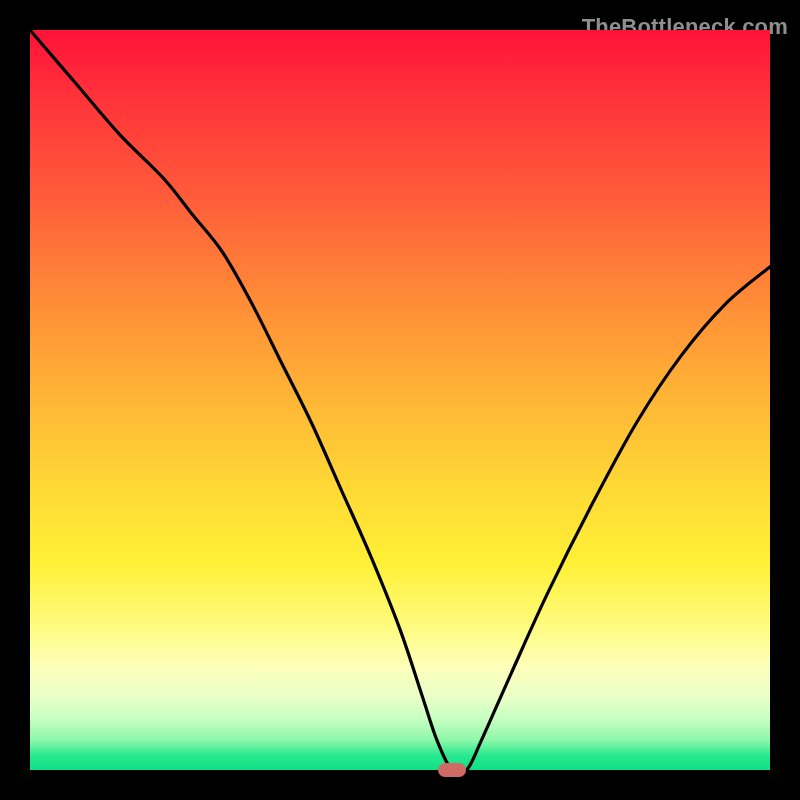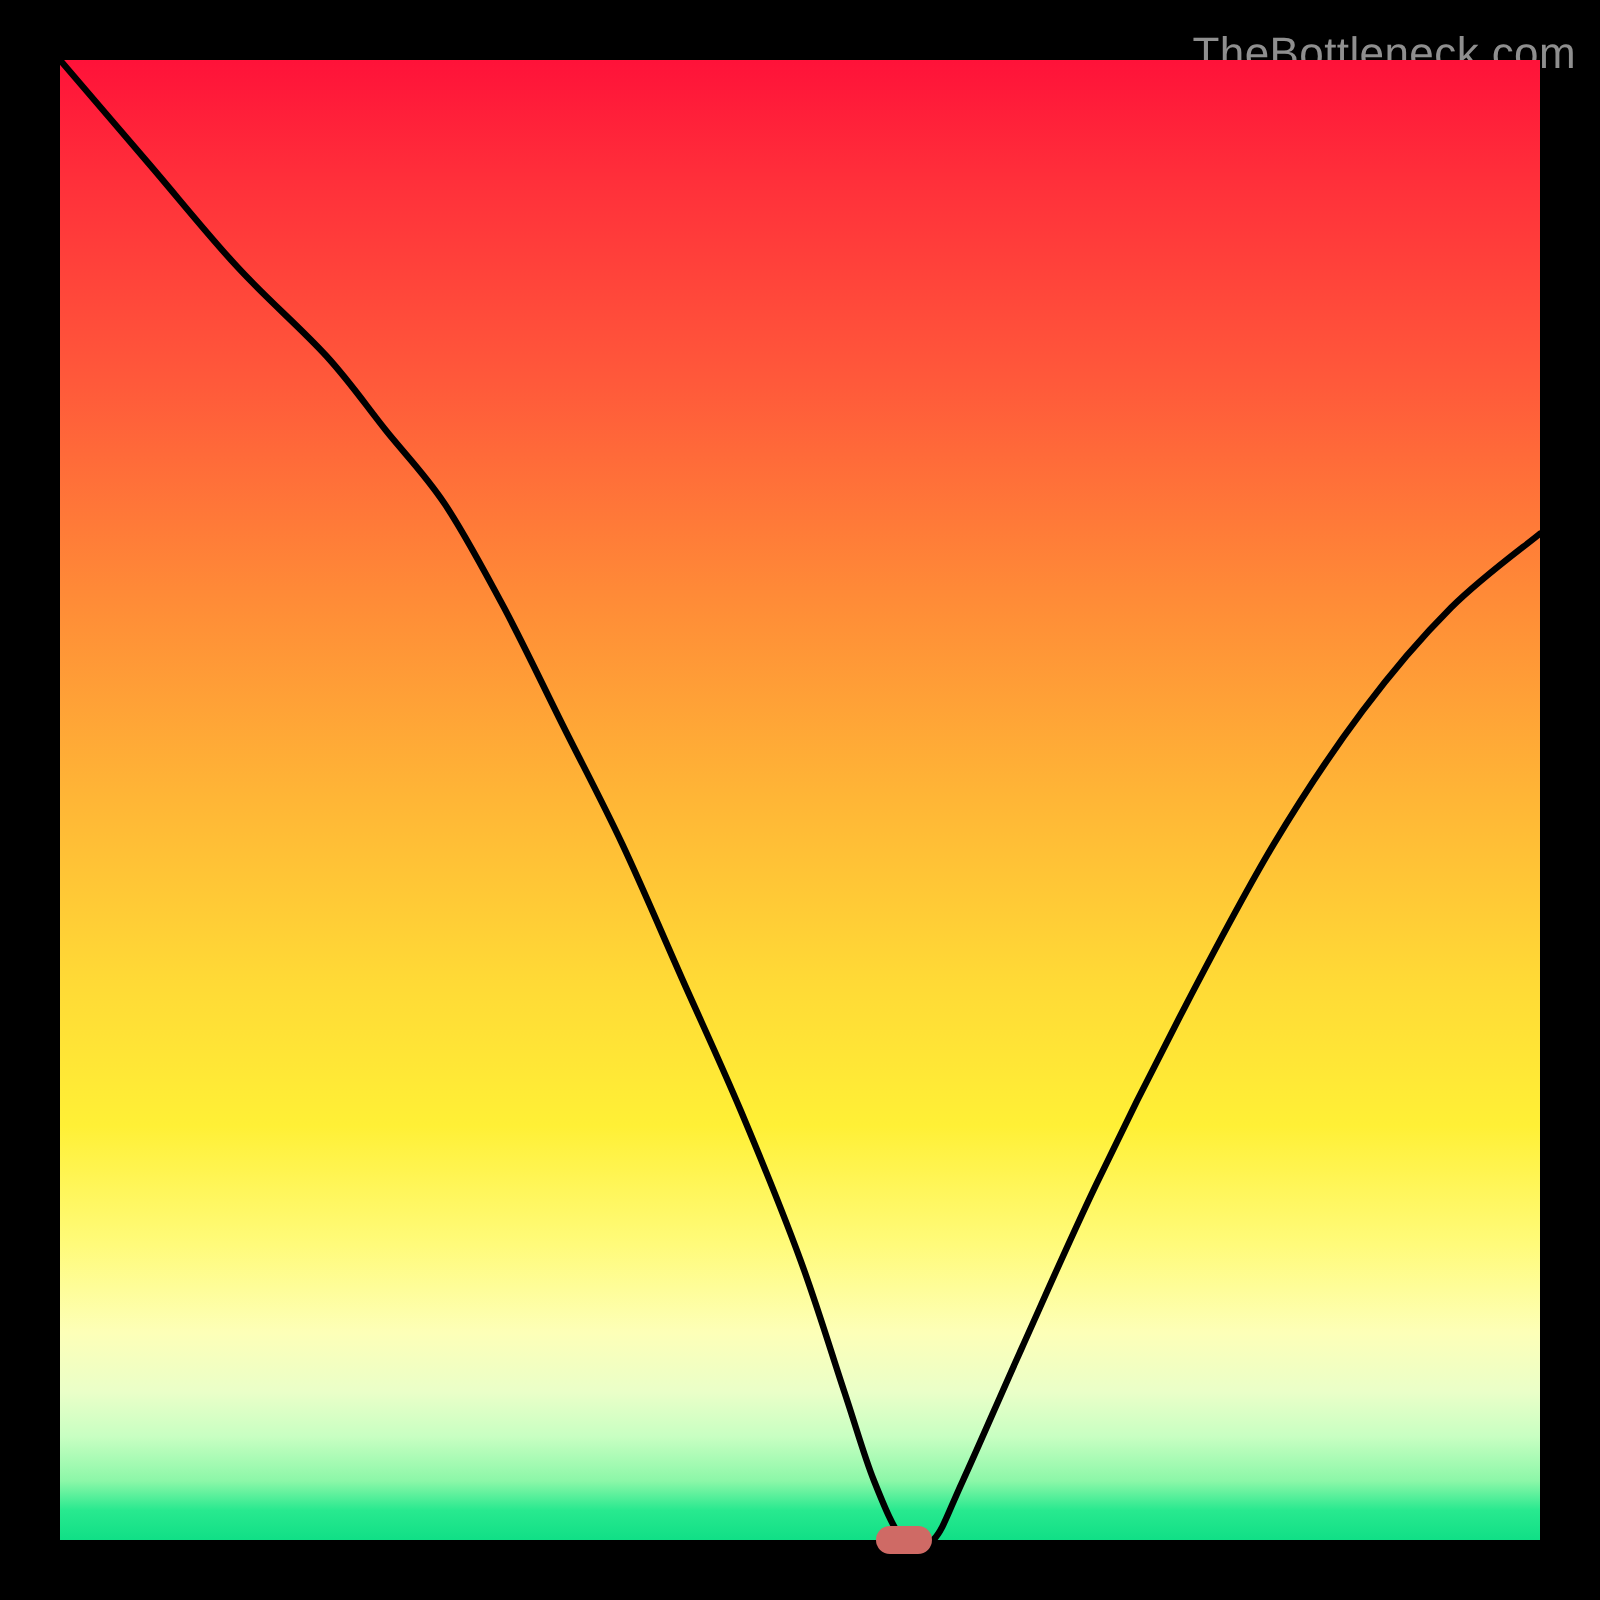--- a/index.html
+++ b/index.html
@@ -43,20 +43,21 @@
     );
   }
   .watermark {
     position: absolute;
     top: 14px;
     right: 12px;
     color: #8f8f8f;
     font-size: 22px;
     letter-spacing: 0.2px;
     user-select: none;
+    font-weight: bold;
   }
   svg.curve {
     position: absolute;
     left: 0;
     top: 0;
     width: 740px;
     height: 740px;
     overflow: visible;
   }
   .marker {

